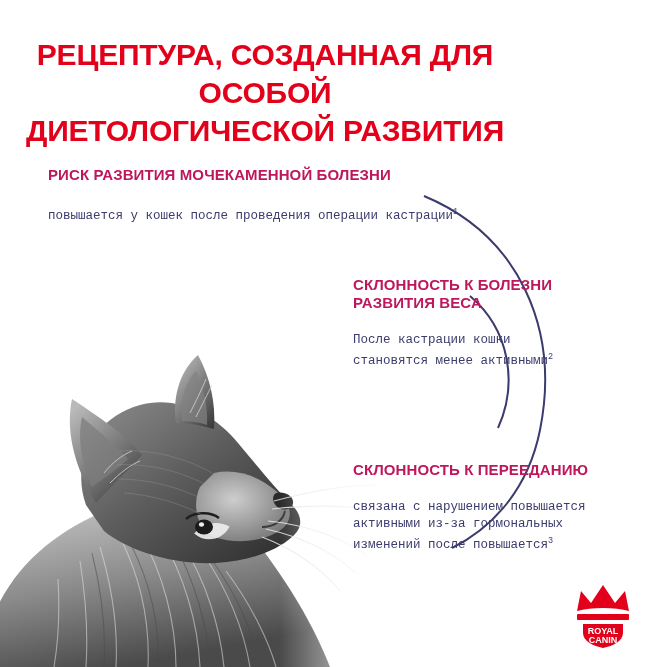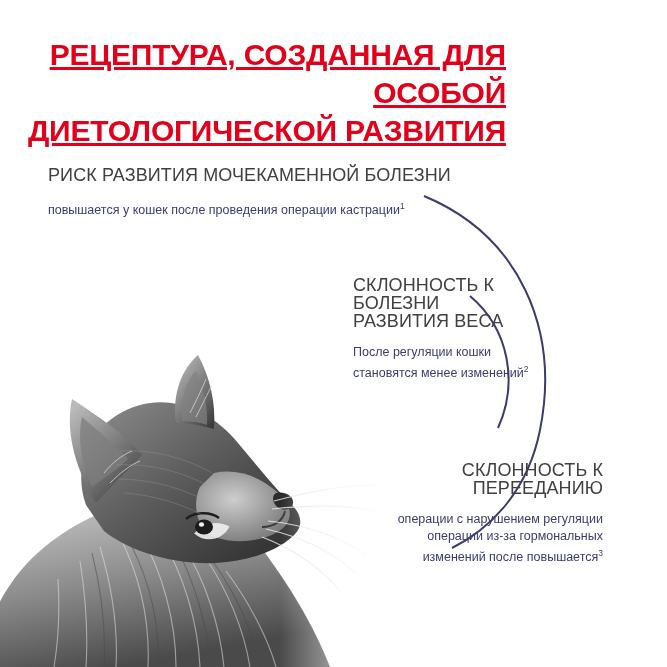--- a/index.html
+++ b/index.html
@@ -20,29 +20,28 @@
     background: #ffffff;
     overflow: hidden;
   }
 
   
   .headline {
     position: absolute;
     left: 0;
     top: 36px;
     width: 530px;
-    text-align: right;
+    text-align: center;
     color: #E2001A;
     font-weight: bold;
     font-size: 30px;
     line-height: 38px;
     letter-spacing: -0.2px;
     padding: 0 24px;
     box-sizing: border-box;
-    text-decoration: underline;
   }
   .headline .l2 { display: block; }
 
   
   .photo {
     position: absolute;
     left: 0;
     bottom: 0;
     width: 400px;
     height: 430px;
@@ -56,37 +55,38 @@
     left: 0;
     top: 0;
     width: 667px;
     height: 667px;
     pointer-events: none;
   }
 
   
   .block { position: absolute; }
   .block .title {
-    color: #404040;
-    font-weight: normal;
-    font-size: 18px;
+    color: #be185d;
+    font-weight: bold;
+    font-size: 15px;
     line-height: 18px;
     letter-spacing: 0.1px;
   }
   .block .body {
     color: #3B3B6D;
     font-size: 12.5px;
     line-height: 17px;
-    margin-top: 14px;
+    margin-top: 20px;
+    font-family: Liberation Mono, monospace;
   }
   .block .body sup { font-size: 8.5px; }
 
   #block-1 { left: 48px; top: 166px; width: 470px; }
   #block-2 { left: 353px; top: 276px; width: 230px; }
-  #block-3 { left: 353px; top: 461px; width: 250px; text-align: right; }
+  #block-3 { left: 353px; top: 461px; width: 250px; }
 
   
   .logo {
     position: absolute;
     right: 28px;
     bottom: 18px;
     width: 72px;
     height: 72px;
   }
   .logo svg { display: block; }
@@ -210,28 +210,41 @@
     <div class="title">РИСК РАЗВИТИЯ МОЧЕКАМЕННОЙ БОЛЕЗНИ</div>
     <div class="body"><span>повышается у кошек после проведения операции кастрации</span><sup>1</sup></div>
   </div>
 
   <div class="block" id="block-2">
     <div class="title">
       <span>СКЛОННОСТЬ К БОЛЕЗНИ</span><br>
       <span>РАЗВИТИЯ ВЕСА</span>
     </div>
     <div class="body">
-      <span>После регуляции кошки</span><br>
-      <span>становятся менее изменений</span><sup>2</sup>
+      <span>После кастрации кошки</span><br>
+      <span>становятся менее активными</span><sup>2</sup>
     </div>
   </div>
 
   <div class="block" id="block-3">
     <div class="title">СКЛОННОСТЬ К ПЕРЕЕДАНИЮ</div>
     <div class="body">
-      <span>операции с нарушением регуляции</span><br>
-      <span>операции из-за гормональных</span><br>
+      <span>связана с нарушением повышается</span><br>
+      <span>активными из-за гормональных</span><br>
       <span>изменений после повышается</span><sup>3</sup>
     </div>
   </div>
 
+  <div class="logo">
+    <svg viewBox="0 0 72 72" xmlns="http://www.w3.org/2000/svg" aria-hidden="true">
+      <g fill="#E2001A">
+
+        <path d="M10,34 L14,14 L24,26 L36,8 L48,26 L58,14 L62,34 C48,30 24,30 10,34 Z"></path>
+        <rect x="10" y="37" width="52" height="6" rx="1"></rect>
+
+        <path d="M16,47 L56,47 L56,56 C56,64 46,69 36,71 C26,69 16,64 16,56 Z"></path>
+      </g>
+      <text x="36" y="57" text-anchor="middle" fill="#ffffff" font-family="Liberation Sans, sans-serif" font-size="9" font-weight="bold">ROYAL</text>
+      <text x="36" y="66" text-anchor="middle" fill="#ffffff" font-family="Liberation Sans, sans-serif" font-size="9" font-weight="bold">CANIN</text>
+    </svg>
+  </div>
 
 </div>
 
 </body></html>

